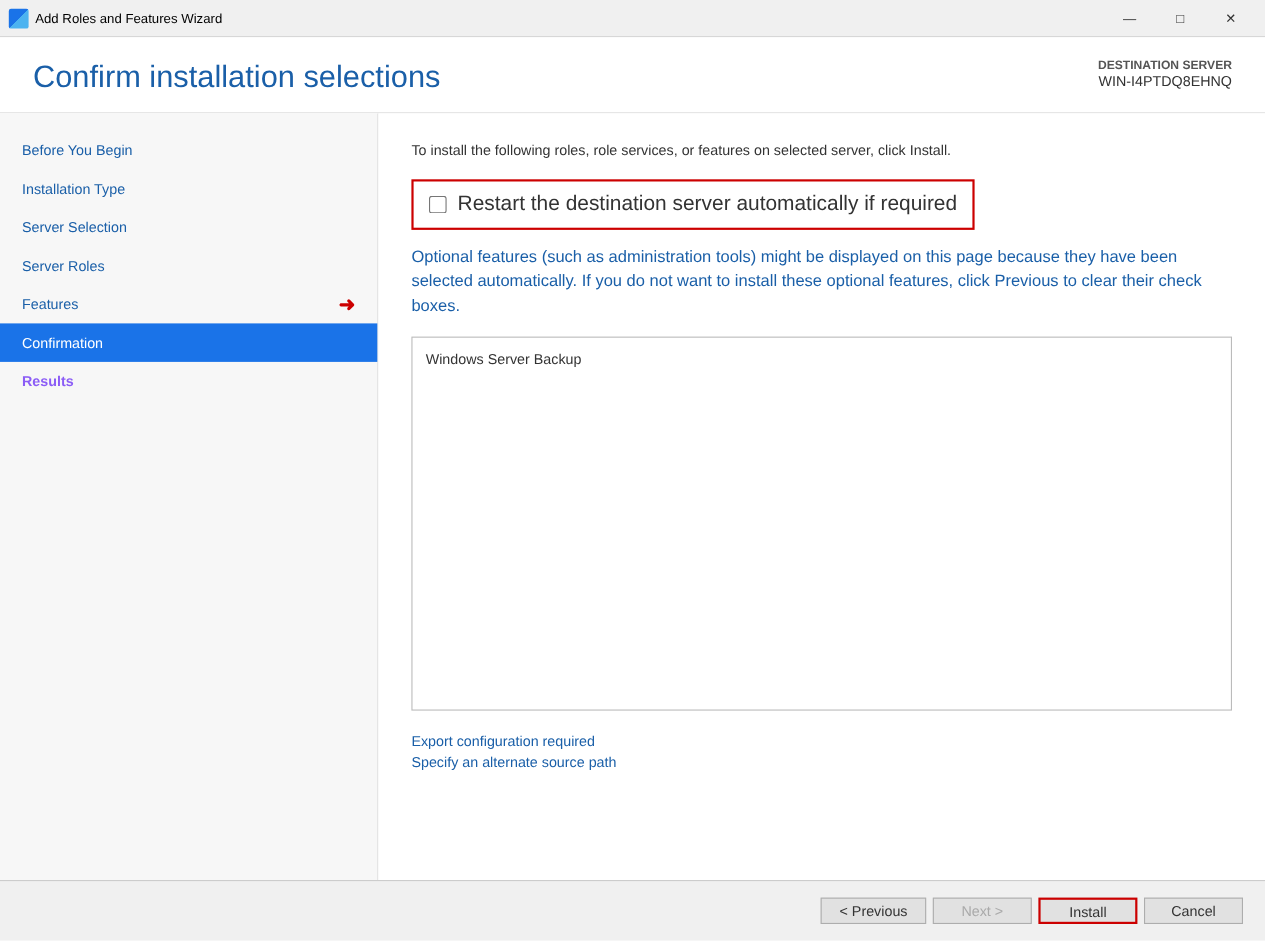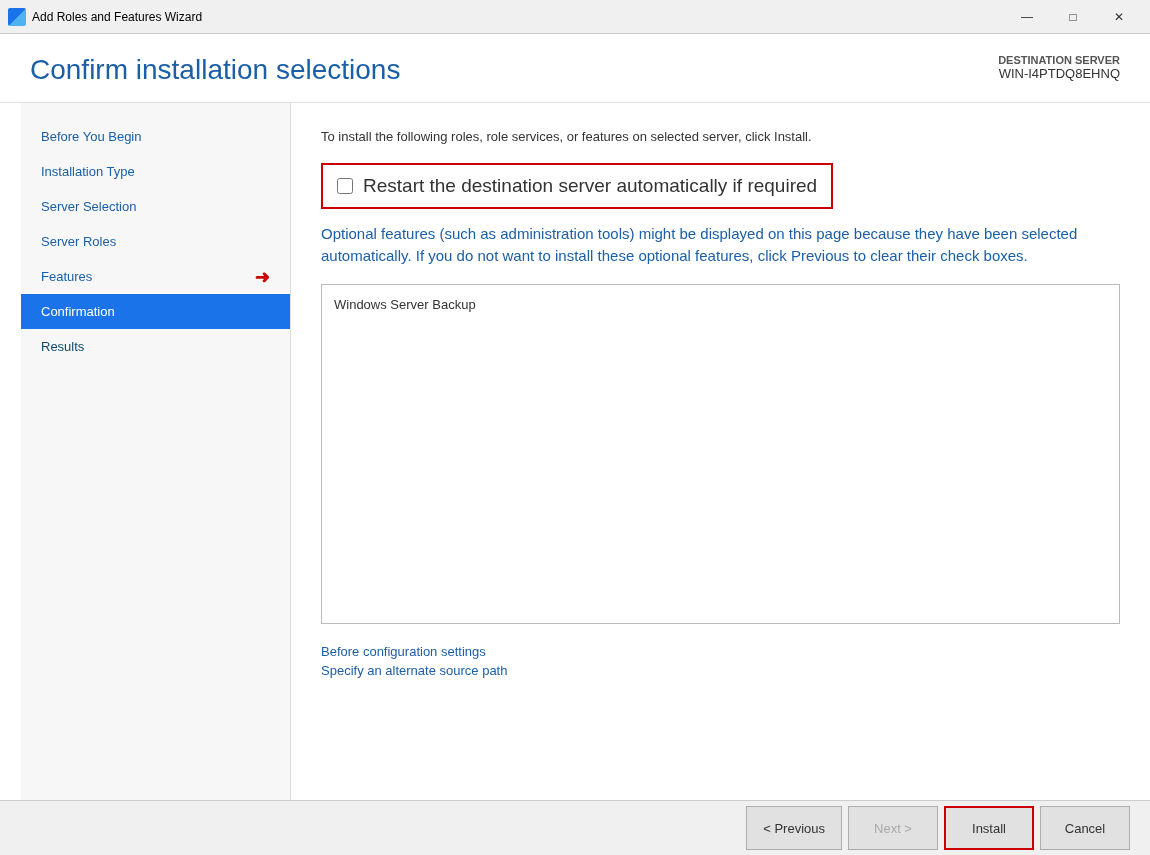--- a/index.html
+++ b/index.html
@@ -74,40 +74,40 @@
 
     
     .wizard-body {
       flex: 1;
       display: flex;
       overflow: hidden;
     }
 
     
     .sidebar {
-      width: 270px;
+      width: 344px;
       background: #f7f7f7;
       border-right: 1px solid #ddd;
       padding-top: 16px;
       flex-shrink: 0;
-      margin-left: 21px;
     }
     .sidebar-item {
       padding: 10px 20px;
       font-size: 13px;
       color: #1a5fa8;
       cursor: pointer;
       position: relative;
     }
     .sidebar-item.active {
       background: #1a73e8;
       color: #fff;
     }
     .sidebar-item.inactive {
-      color: #0c4a6e;
+      color: #8b5cf6;
+      font-weight: bold;
     }
     .arrow-indicator {
       position: absolute;
       right: 20px;
       top: 50%;
       transform: translateY(-50%);
       color: #cc0000;
       font-size: 18px;
       font-weight: bold;
     }
@@ -186,21 +186,21 @@
       border-top: 1px solid #ccc;
       display: flex;
       align-items: center;
       justify-content: flex-end;
       padding: 0 20px;
       gap: 6px;
       flex-shrink: 0;
     }
     .footer-btn {
       min-width: 90px;
-      height: 44px;
+      height: 24px;
       padding: 4px 16px;
       font-size: 13px;
       border: 1px solid #adadad;
       background: #e1e1e1;
       color: #333;
       cursor: pointer;
       font-family: 'Segoe UI', Tahoma, Geneva, Verdana, sans-serif;
     }
     .footer-btn.install {
       border: 2px solid #cc0000;
@@ -275,21 +275,21 @@
 
       <p class="optional-text">Optional features (such as administration tools) might be displayed on this page because they have been selected automatically. If you do not want to install these optional features, click Previous to clear their check boxes.</p>
 
       
       <div class="features-box">
         <div class="features-item">Windows Server Backup</div>
       </div>
 
       
       <div class="link-section">
-        <a class="wizard-link">Before configuration settings</a>
+        <a class="wizard-link">Export configuration required</a>
         <a class="wizard-link">Specify an alternate source path</a>
       </div>
 
     </div>
   </div>
 
   <div class="wizard-footer">
     <button class="footer-btn">&lt; Previous</button>
     <button class="footer-btn disabled" disabled="">Next &gt;</button>
     <button class="footer-btn install">Install</button>

